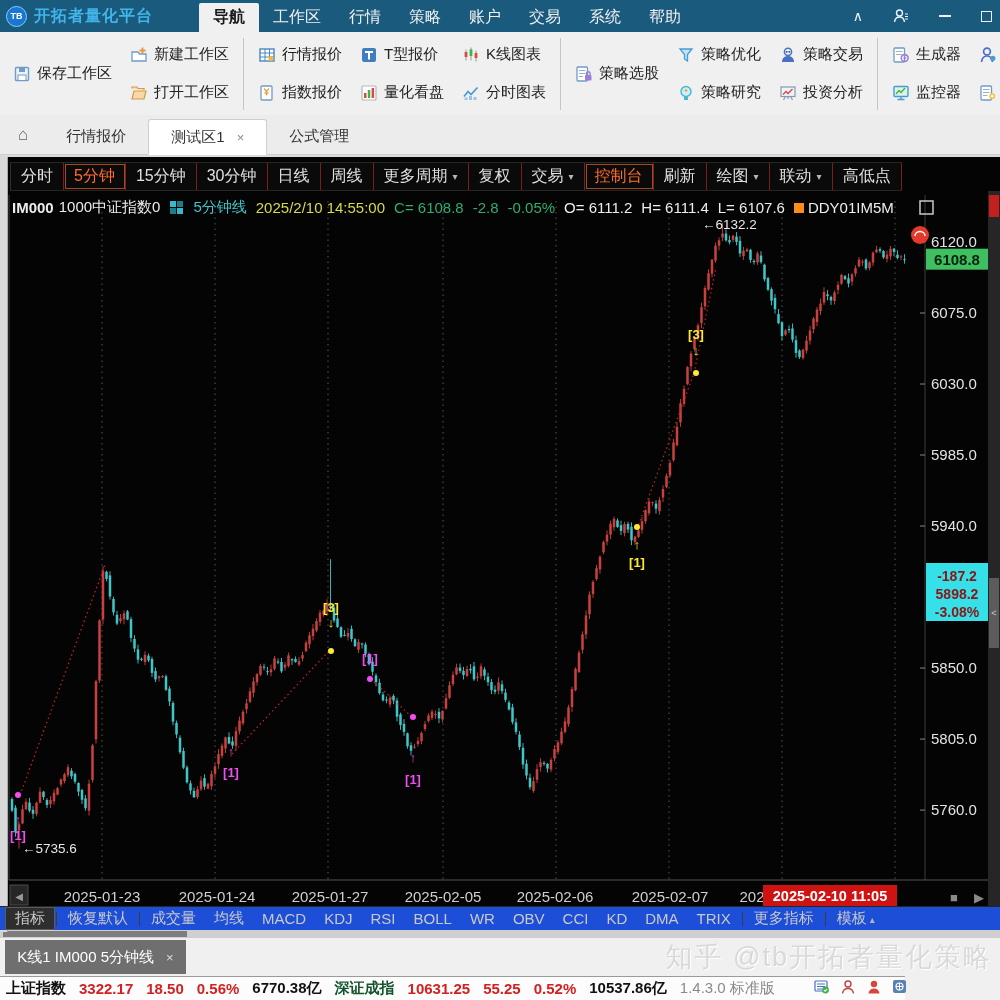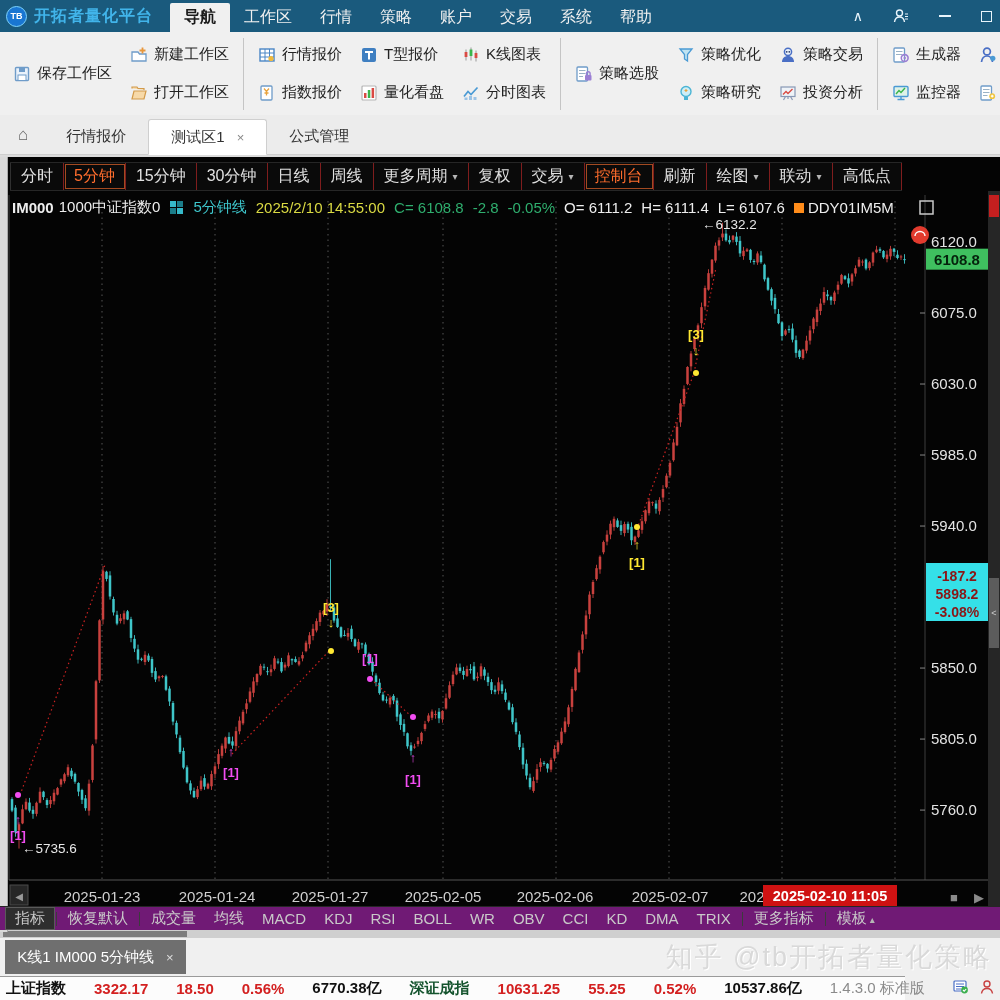--- a/index.html
+++ b/index.html
@@ -6,21 +6,21 @@
 html,body{margin:0;padding:0}
 body{width:1000px;height:1000px;position:relative;overflow:hidden;background:#f0f0f0;
   font-family:"Liberation Sans","DejaVu Sans",sans-serif}
 svg text{font-family:"Liberation Sans","DejaVu Sans",sans-serif}
 
 
 .titlebar{position:absolute;left:0;top:0;width:1000px;height:32px;background:#1a5a7d;display:flex;align-items:center}
 .logo{width:21px;height:21px;border-radius:50%;background:#1976d2;border:1px solid #7dd3fc;color:#fff;
   font-size:9px;font-weight:bold;display:flex;align-items:center;justify-content:center;margin:0 7px 0 6px;flex:none}
 .app-title{color:#41b4ea;font-size:16px;font-weight:bold;letter-spacing:1px;white-space:nowrap}
-.menu-row{display:flex;align-items:flex-end;height:32px;margin-left:17px}
+.menu-row{display:flex;align-items:flex-end;height:32px;margin-left:46px}
 .menu-item{color:#f0f0f0;font-size:16px;padding:4px 14px 6px;height:29px;white-space:nowrap;cursor:default}
 .menu-item.active{background:#f0f0f0;color:#1a1a1a;border-radius:2px 2px 0 0;font-weight:bold}
 .win-controls{margin-left:auto;display:flex;align-items:center;gap:30px;padding-right:8px;color:#fff}
 .wc{font-size:14px;color:#e8f4fb;display:flex;align-items:center}
 .wc .maxbox{width:11px;height:11px;border:1.5px solid #e8f4fb}
 .wc .minbar{width:12px;height:2px;background:#e8f4fb}
 
 
 .toolbar{position:absolute;top:32px;left:0;width:1000px;height:83px;background:#f0f0f0;display:flex;align-items:center;padding-left:4px}
 .tb-col{display:flex;flex-direction:column;justify-content:center;gap:3px}
@@ -48,37 +48,37 @@
 .p-btn.selected{color:#ff6d2d;outline:1px solid #a34a21;outline-offset:-2px}
 .caret{font-size:10px;color:#b5b5b5}
 .chart-header{position:absolute;top:41px;left:12px;display:flex;align-items:center;gap:9px;font-size:15px;z-index:3;white-space:nowrap;color:#ededed}
 .chart-header .grn{color:#2fae6e}
 .chart-header .cyan{color:#3ec6cc}
 .chart-header .yel{color:#d9d943}
 .chart-header .sq{display:inline-block;width:10px;height:10px;background:#ff8c1a;margin-right:4px}
 #plot{position:absolute;top:36px;left:0;z-index:1}
 
 
-.indicator-bar{position:absolute;left:0;bottom:0;width:1000px;height:24px;background:#701a75;display:flex;align-items:center;
+.indicator-bar{position:absolute;left:0;bottom:0;width:1000px;height:24px;background:#1d4ed8;display:flex;align-items:center;
   color:#c9c9c9;font-size:15px;border-top:1px solid #262626;padding-left:6px;z-index:5}
 .ind-item{padding:1px 9px;white-space:nowrap}
 .ind-item.selected{background:#2e2e2e;outline:1px solid #5a5a5a}
 .ind-sep{width:1px;height:14px;background:#3c3c3c;margin:0 2px}
 .dropup{font-size:10px;color:#b5b5b5;margin-left:3px}
 
 
 .splitter{position:absolute;top:930px;left:0;width:1000px;height:8px;background:#cfcfcf}
 .splitter-thumb{position:absolute;left:3px;top:1px;width:184px;height:6px;background:#7d7d7d}
 .bottom-area{position:absolute;top:938px;left:0;width:1000px;height:38px;background:#f0f0f0}
 .b-tab{position:absolute;left:5px;top:2px;width:181px;height:34px;background:#6f6f6f;color:#fff;font-size:15px;
   display:flex;align-items:center;justify-content:center;gap:12px;white-space:nowrap}
 .b-tab .close{color:#ddd;font-size:13px}
 .watermark{position:absolute;right:8px;top:1px;font-size:27px;color:#d9d9d9;text-shadow:1px 1px 0 #ffffff;letter-spacing:2px;white-space:nowrap}
 .statusbar{position:absolute;top:976px;left:0;width:905px;height:24px;background:#fcfcfc;border-top:1px solid #9a9a9a;
-  display:flex;align-items:center;font-size:15px;gap:28px;padding:0 6px;white-space:nowrap}
+  display:flex;align-items:center;font-size:15px;gap:13px;padding:0 6px;white-space:nowrap}
 .sb-icons{margin-left:auto;display:flex;gap:10px;align-items:center}
 </style>
 </head>
 <body>
 
 <div class="titlebar">
   <div class="logo">TB</div>
   <div class="app-title">开拓者量化平台</div>
   <div class="menu-row" id="menu-row">
       <div class="menu-item active">导航</div>

